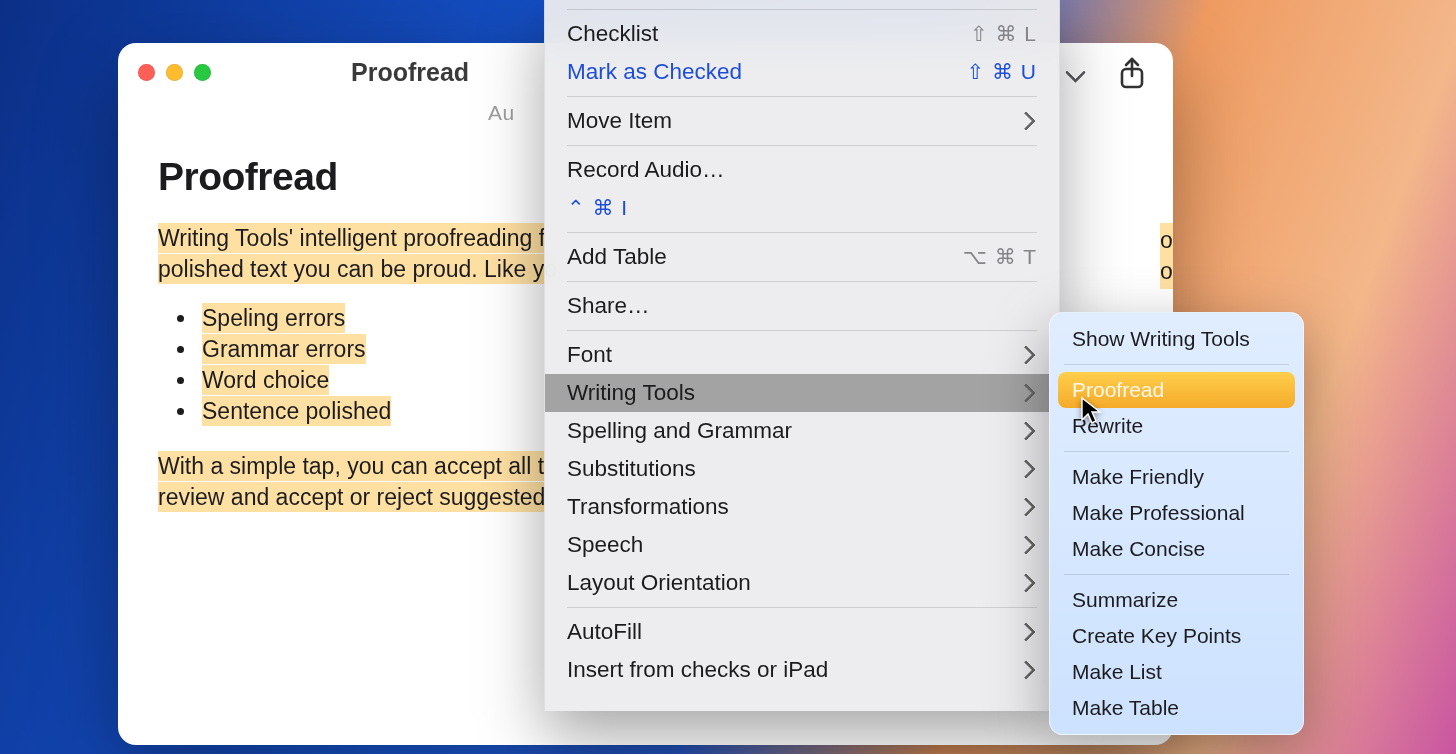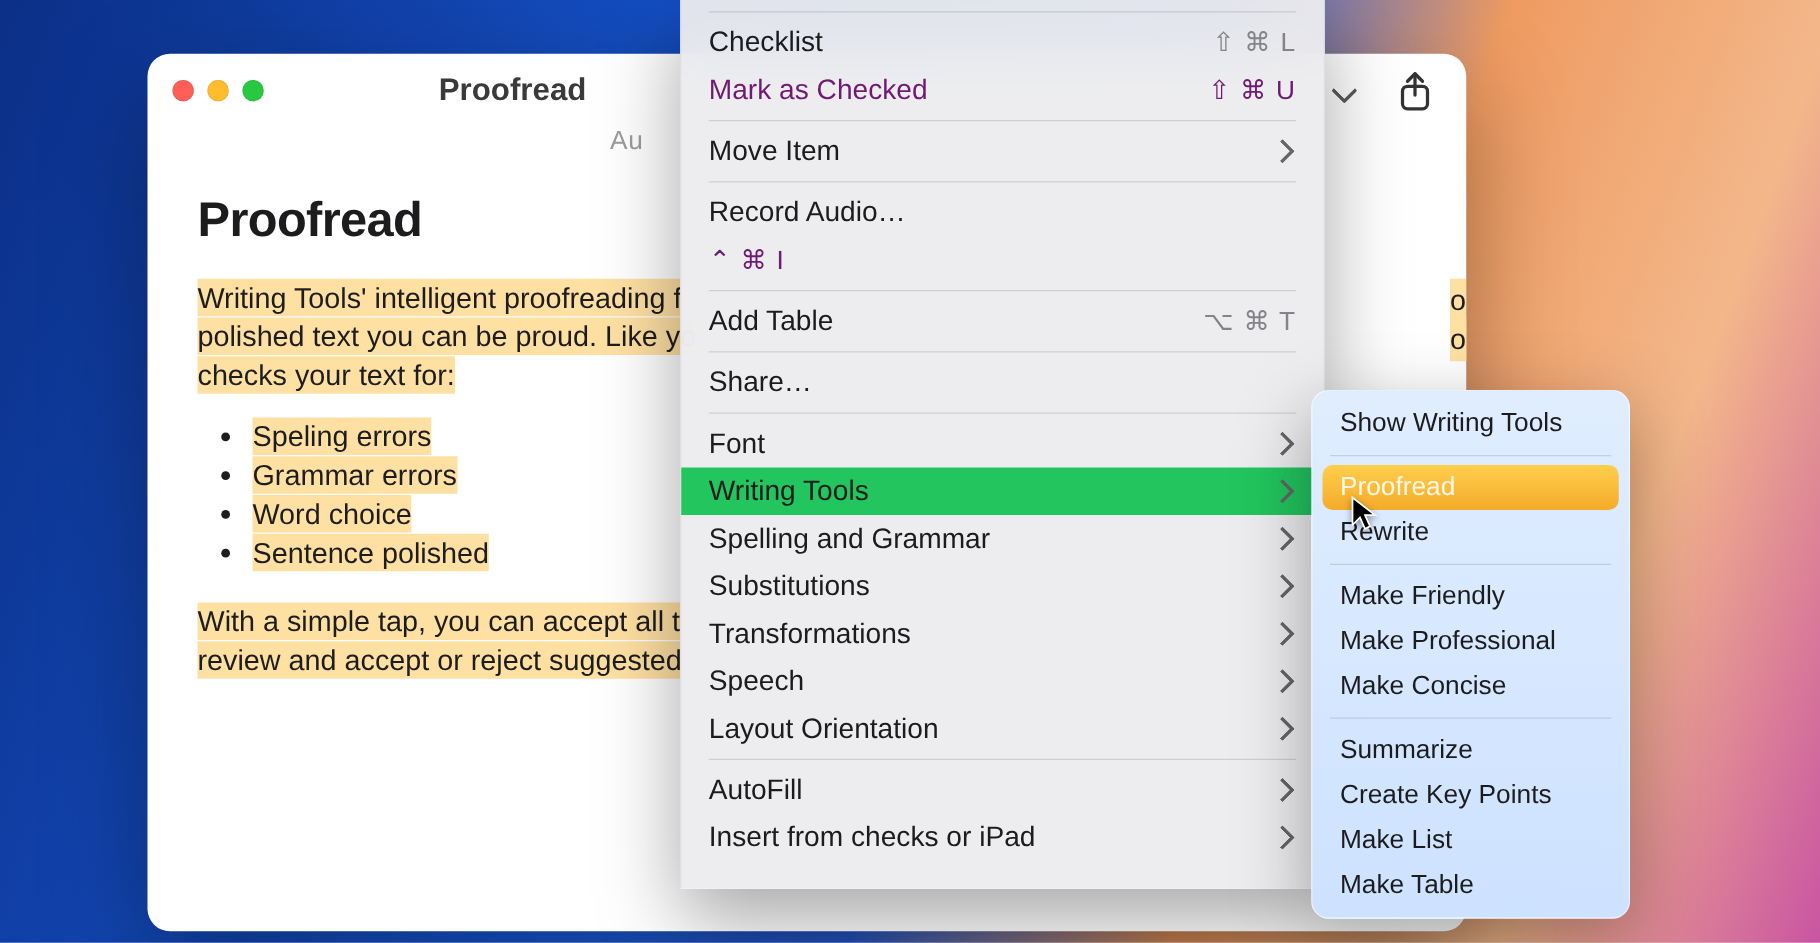--- a/index.html
+++ b/index.html
@@ -145,24 +145,24 @@
     font-size: 22.5px;
     color: #1c1c1e;
     min-height: 30px;
   }
   .menu-item .label {
     flex: 1;
     white-space: nowrap;
   }
   .menu-item.disabled .label,
   .menu-item.disabled .shortcut {
-    color: #701a75;
+    color: #1d4ed8;
   }
   .menu-item.selected {
-    background: #22c55e;
+    background: #a3a3a3;
   }
   .menu-item .shortcut {
     font-size: 21px;
     color: #838388;
     letter-spacing: 1px;
   }
   .menu-item .arrow {
     width: 11px; height: 11px;
     border-top: 3px solid #666;
     border-right: 3px solid #666;
@@ -237,21 +237,20 @@
     <div class="subtitle">Au</div>
 
     <div class="note-content">
       <h1 class="note-heading">Proofread</h1>
 
       <div class="para">
         <span class="hl">Writing Tools' intelligent proofreading f</span>
         <span style="position:absolute; left:1042px;" class="hl">o</span><br>
         <span class="hl">polished text you can be proud. Like yo</span>
         <span style="position:absolute; left:1042px;" class="hl">ol</span><br>
-        <span class="hl">checks your text for:</span>
       </div>
 
       <div class="listblock">
         <ul>
           <li><span class="hl">Speling errors</span></li>
           <li><span class="hl">Grammar errors</span></li>
           <li><span class="hl">Word choice</span></li>
           <li><span class="hl">Sentence polished</span></li>
         </ul>
       </div>

